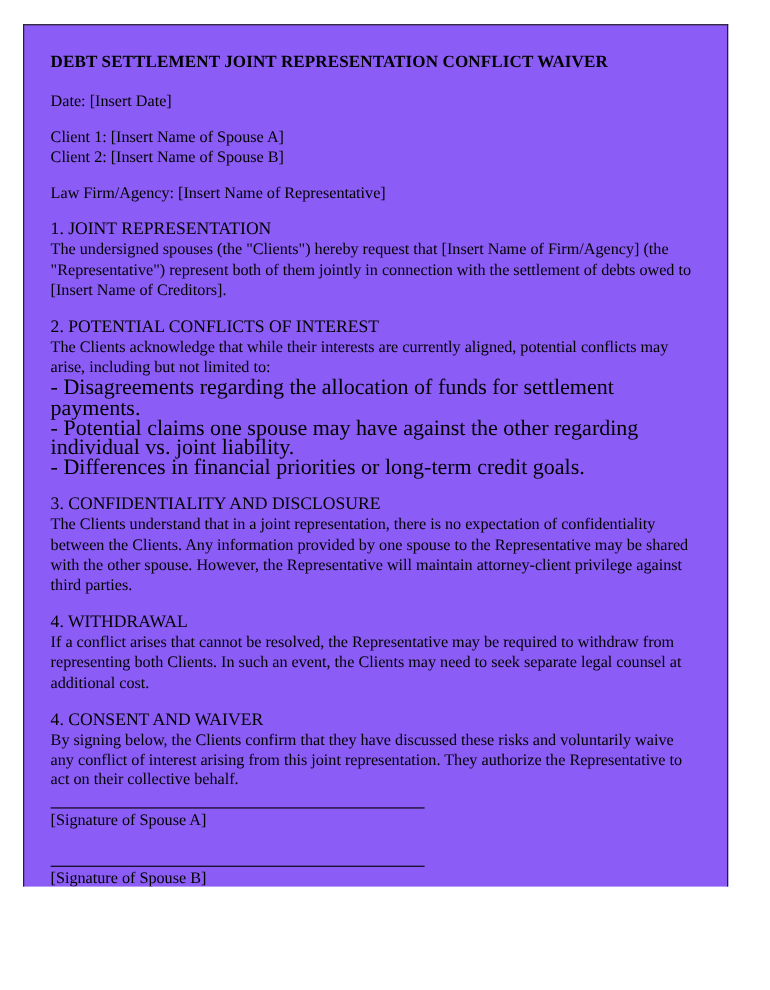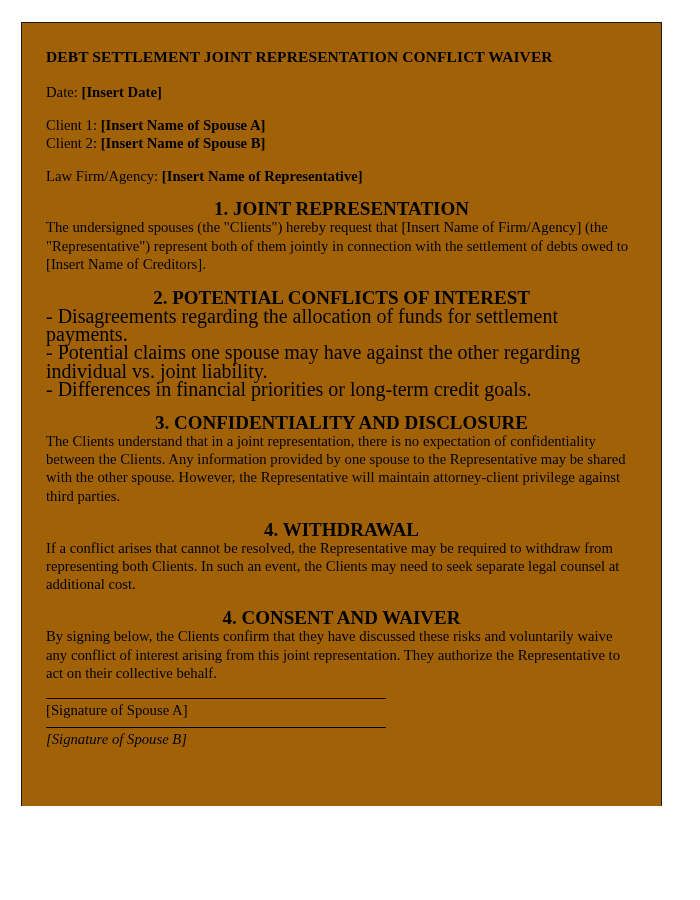--- a/index.html
+++ b/index.html
@@ -17,21 +17,21 @@
 
   .page {
     position: absolute;
     left: 21px;
     top: 22px;
     width: 641px;
     height: 784px;
     border: 1px solid #1a1a1a;
     border-bottom: none;
     box-sizing: border-box;
-    background: #a16207;
+    background: #8b5cf6;
     overflow: hidden;
   }
 
   .page-inner {
     padding: 24px 24px 0 24px;
   }
 
   .doc-title {
     font-size: 15.5px;
     font-weight: bold;
@@ -45,57 +45,55 @@
     line-height: 18px;
     margin: 0;
   }
   .meta-block {
     margin: 0 0 15px 0;
   }
   .meta-label {
     font-weight: normal;
   }
   .meta-value {
-    font-weight: bold;
+    font-weight: normal;
   }
 
   .section {
     margin: 0 0 16px 0;
   }
   .section:last-of-type {
     margin-bottom: 0;
   }
 
   .section-heading {
-    font-size: 19px;
-    font-weight: bold;
+    font-size: 16px;
+    font-weight: normal;
     line-height: 18px;
     margin: 0;
-    text-align: center;
   }
 
   .section-body {
     font-size: 14.7px;
     line-height: 18.2px;
     margin: 0;
     text-align: left;
   }
 
   .bullet-line {
     font-size: 20px;
     line-height: 18.2px;
     margin: 0;
   }
 
   .sig-group {
     margin-top: 6px;
   }
   .sig-group.second {
-    margin-top: 8px;
-    font-style: italic;
+    margin-top: 32px;
   }
   .sig-rule {
     width: 340px;
     height: 0;
     border-top: 1px solid #000000;
     margin: 0 0 2px 0;
   }
   .sig-caption {
     font-size: 14.7px;
     line-height: 18px;
@@ -123,20 +121,21 @@
       <div class="meta-line"><span class="meta-label">Law Firm/Agency:</span><span class="meta-value"> [Insert Name of Representative]</span></div>
     </div>
 
     <div class="section">
       <div class="section-heading">1. JOINT REPRESENTATION</div>
       <div class="section-body">The undersigned spouses (the "Clients") hereby request that [Insert Name of Firm/Agency] (the "Representative") represent both of them jointly in connection with the settlement of debts owed to [Insert Name of Creditors].</div>
     </div>
 
     <div class="section">
       <div class="section-heading">2. POTENTIAL CONFLICTS OF INTEREST</div>
+      <div class="section-body">The Clients acknowledge that while their interests are currently aligned, potential conflicts may arise, including but not limited to:</div>
       <div class="bullet-line">- Disagreements regarding the allocation of funds for settlement payments.</div>
       <div class="bullet-line">- Potential claims one spouse may have against the other regarding individual vs. joint liability.</div>
       <div class="bullet-line">- Differences in financial priorities or long-term credit goals.</div>
     </div>
 
     <div class="section">
       <div class="section-heading">3. CONFIDENTIALITY AND DISCLOSURE</div>
       <div class="section-body">The Clients understand that in a joint representation, there is no expectation of confidentiality between the Clients. Any information provided by one spouse to the Representative may be shared with the other spouse. However, the Representative will maintain attorney-client privilege against third parties.</div>
     </div>
 

